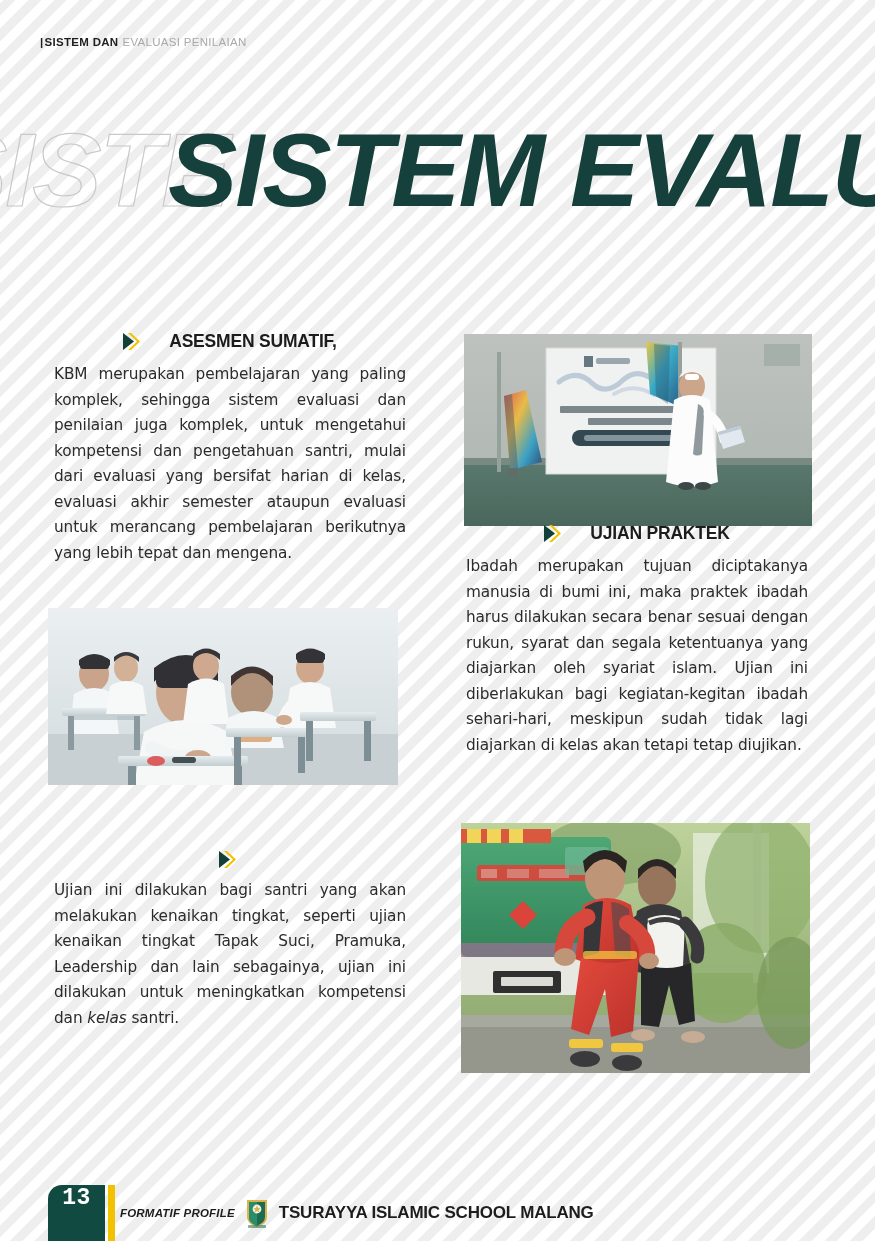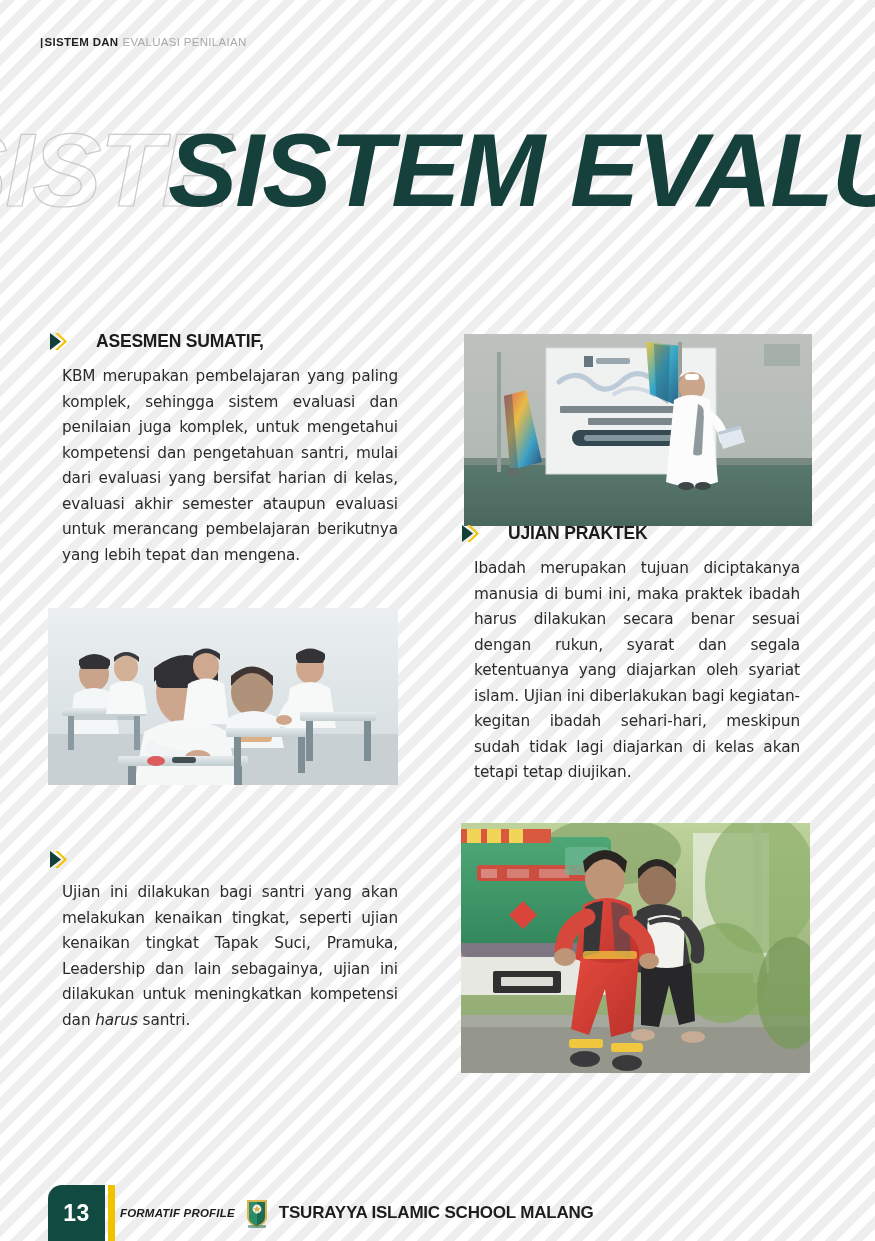--- a/index.html
+++ b/index.html
@@ -112,20 +112,21 @@
     top: 848px;
     width: 360px;
   }
 
   
   .heading-row {
     display: flex;
     align-items: flex-start;
     gap: 24px;
     margin-bottom: 10px;
+    justify-content: center;
   }
   .chev {
     position: relative;
     width: 22px;
     height: 17px;
     flex: 0 0 auto;
     margin-top: 3px;
   }
   .chev svg { display: block; }
   .heading-text {
@@ -136,21 +137,21 @@
     letter-spacing: -0.2px;
     text-transform: uppercase;
   }
 
   
   .para {
     font-size: 15.3px;
     line-height: 25.5px;
     color: #2b2b2b;
     text-align: justify;
-    margin: 12px;
+    margin: 4px;
     font-family: "DejaVu Sans", sans-serif;
     letter-spacing: -0.1px;
   }
   .para i { font-style: italic; }
 
   
   .photo {
     position: relative;
     overflow: hidden;
     background: #c8ccc9;
@@ -189,22 +190,23 @@
   }
   .page-num-box {
     position: absolute;
     left: 48px;
     top: 0;
     width: 57px;
     height: 56px;
     background: #114a40;
     border-top-left-radius: 14px;
     display: flex;
-    align-items: center;
+    align-items: flex-start;
     justify-content: center;
+    font-family: Liberation Mono, monospace;
   }
   .page-num {
     color: #ffffff;
     font-size: 23px;
     font-weight: bold;
     letter-spacing: 0.5px;
   }
   .footer-accent {
     position: absolute;
     left: 108px;
@@ -510,21 +512,21 @@
 
   <div class="block-left-2">
     <div class="heading-row">
       <span class="chev">
         <svg width="22" height="17" viewBox="0 0 22 17" aria-hidden="true">
           <polygon points="8,0 17,8.5 8,17 5,17 14,8.5 5,0" fill="#f2c200"></polygon>
           <polygon points="0,0 11,8.5 0,17" fill="#123f38"></polygon>
         </svg>
       </span>
     </div>
-    <p class="para"><span>Ujian ini dilakukan bagi santri yang akan melakukan kenaikan tingkat, seperti ujian kenaikan tingkat Tapak Suci, Pramuka, Leadership dan lain sebagainya, ujian ini dilakukan untuk meningkatkan kompetensi dan </span><i>harus</i><span> santri.</span></p>
+    <p class="para"><span>Ujian ini dilakukan bagi santri yang akan melakukan kenaikan tingkat, seperti ujian kenaikan tingkat Tapak Suci, Pramuka, Leadership dan lain sebagainya, ujian ini dilakukan untuk meningkatkan kompetensi dan </span><i>kelas</i><span> santri.</span></p>
   </div>
 
   <div class="footer">
     <div class="page-num-box">
       <span class="page-num">13</span>
     </div>
     <div class="footer-accent"></div>
     <div class="footer-meta">
       <span class="company-profile">FORMATIF PROFILE</span>
       <span class="crest">

